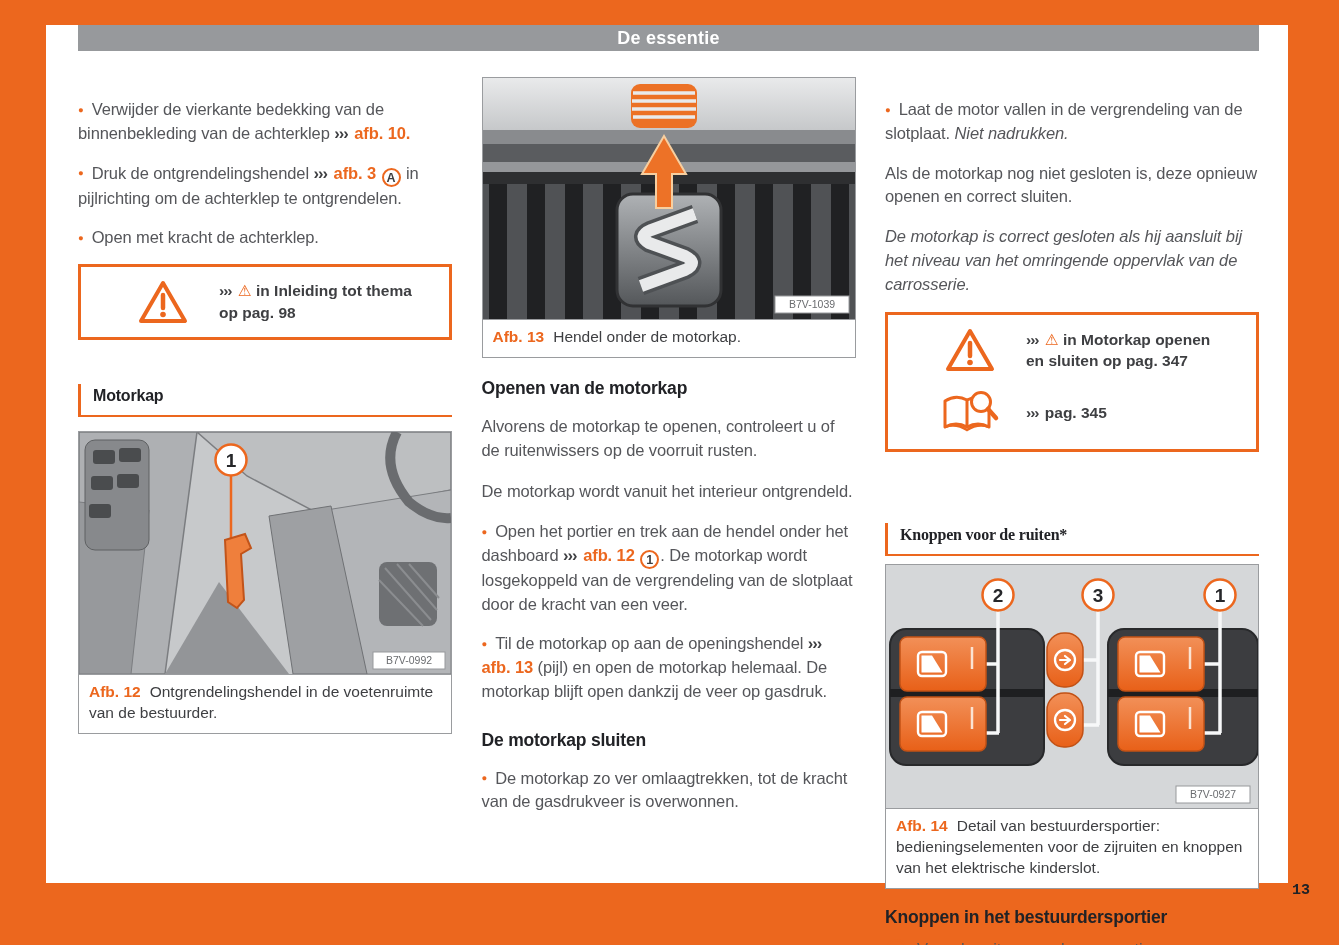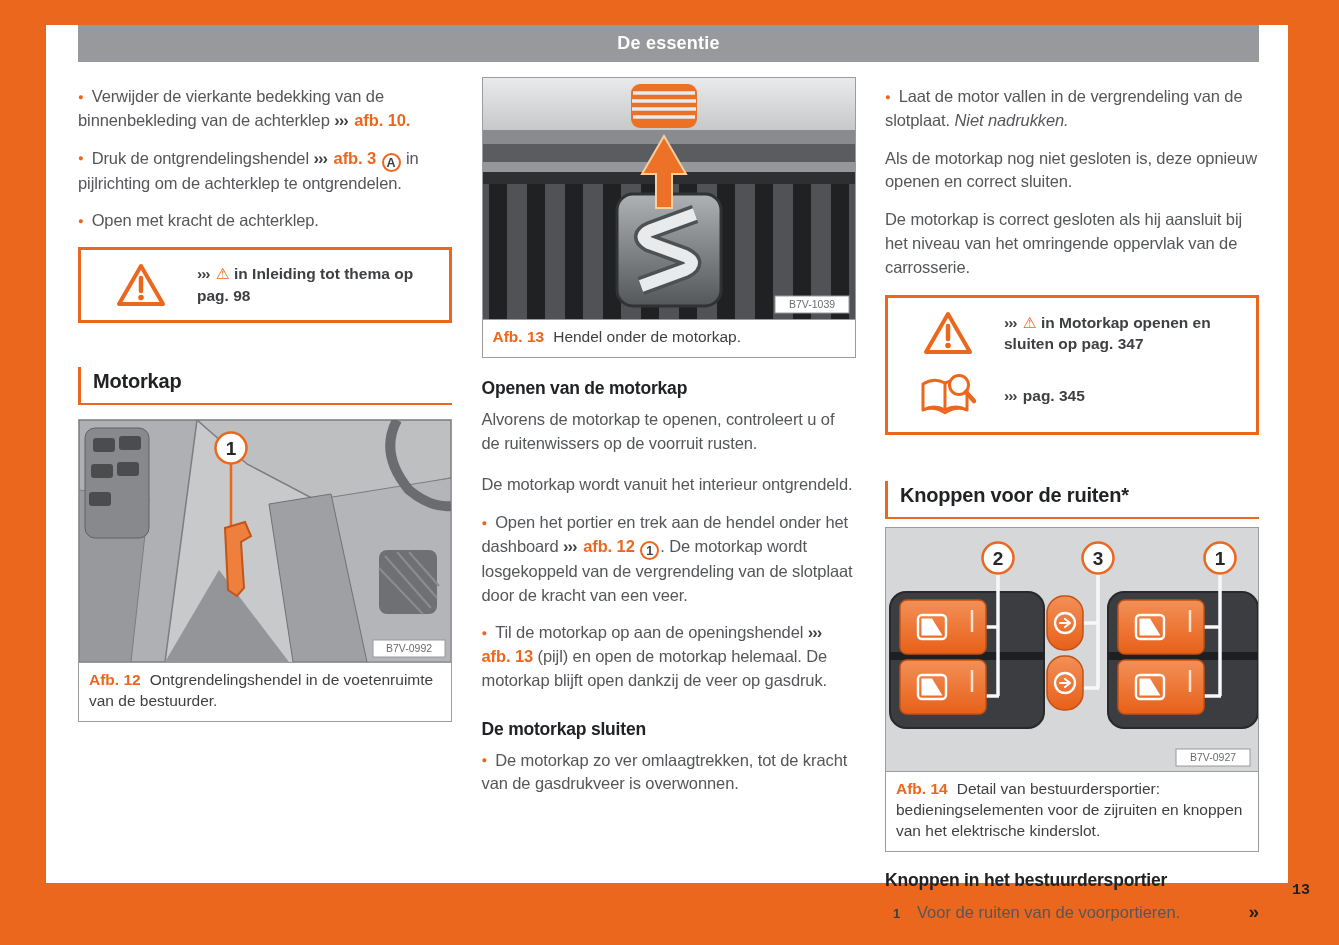--- a/index.html
+++ b/index.html
@@ -17,52 +17,52 @@
     font-family:"Liberation Sans",sans-serif;overflow:hidden;
     -webkit-font-smoothing:antialiased;
   }
   .frame{position:absolute;background:var(--orange);}
   .frame-top{left:0;top:0;width:1339px;height:25px;}
   .frame-left{left:0;top:0;width:46px;height:945px;}
   .frame-right{right:0;top:0;width:51px;height:945px;}
   .frame-bottom{left:0;bottom:0;width:1339px;height:62px;}
 
   .header-bar{
-    position:absolute;left:78px;top:25px;width:1181px;height:37px;
+    position:absolute;left:78px;top:25px;width:1181px;height:26px;
     background:#97999C;color:#fff;font-size:18px;font-weight:700;
     display:flex;align-items:center;justify-content:center;letter-spacing:.2px;
   }
 
   .content{position:absolute;left:78px;top:56px;width:1181px;display:flex;justify-content:space-between;}
   .col{width:374px;flex:0 0 374px;padding-top:26px;}
 
-  .body{font-size:16.5px;line-height:1.44;color:var(--text);margin:3px 0 14px 0;letter-spacing:-.1px;}
+  .body{font-size:16.5px;line-height:1.44;color:var(--text);margin:16px 0 14px 0;letter-spacing:-.1px;}
   .bullet::before{content:"●";color:var(--orange);font-size:9.5px;vertical-align:2.5px;margin-right:8px;}
 
   .seg-ref{font-weight:700;color:var(--mid);letter-spacing:-1px;margin-right:3px;}
   .seg-link{color:var(--orange);font-weight:700;}
   .seg-italic{font-style:italic;}
   .seg-tri{color:var(--orange);font-weight:400;}
   .seg-circle{
     display:inline-block;width:19px;height:19px;line-height:17px;text-align:center;
     border:2px solid var(--orange);border-radius:50%;font-size:12.5px;font-weight:700;
     color:var(--mid);vertical-align:-3px;margin:0 1px;letter-spacing:0;
   }
 
-  .warn-box{border:3px solid var(--orange);background:#fff;margin-top:4px;padding:12px 4px;}
+  .warn-box{border:3px solid var(--orange);background:#fff;margin-top:4px;padding:12px 26px;}
   .warn-row{display:flex;align-items:center;}
   .warn-row + .warn-row{margin-top:16px;}
   .warn-icon{width:112px;display:flex;justify-content:center;align-items:center;flex-shrink:0;}
   .warn-text{font-size:15.5px;font-weight:700;color:var(--mid);line-height:1.4;margin:0;padding-right:4px;}
 
   .section-head{
     margin:44px 0 0 0;border-left:3px solid var(--orange);border-bottom:2px solid var(--orange);
-    padding:3px 0 10px 12px;font-size:20px;font-weight:700;color:var(--dark);letter-spacing:-.2px;
-  }
-  .col-right .section-head{margin-top:46px;}
+    padding:3px 0 10px 12px;font-size:16px;font-weight:700;color:var(--dark);letter-spacing:-.2px;
+  }
+  .col-right .section-head{margin-top:71px;font-family:Liberation Serif, serif;}
 
   .sub-head{font-size:17.5px;font-weight:700;color:var(--dark);margin:20px 0 9px 0;letter-spacing:-.2px;}
   .sub-head.close{margin-top:26px;}
 
   .figure{margin:14px 0 0 0;}
   .col-right .figure{margin-top:8px;}
   .fig-img{border:1px solid var(--border-gray);line-height:0;background:#f97316;}
   .fig-caption{
     border:1px solid var(--border-gray);border-top:0;background:#fff;
     padding:7px 4px 9px 10px;font-size:15.5px;color:var(--mid);line-height:1.35;
@@ -196,21 +196,21 @@
       <p class="body">De motorkap wordt vanuit het interieur ontgrendeld.</p>
       <p class="body bullet"><span>Open het portier en trek aan de hendel onder het dashboard </span><span class="seg-ref">››› </span><span class="seg-link">afb. 12</span><span> </span><span class="seg-circle">1</span><span>. De motorkap wordt losgekoppeld van de vergrendeling van de slotplaat door de kracht van een veer.</span></p>
       <p class="body bullet"><span>Til de motorkap op aan de openingshendel </span><span class="seg-ref">››› </span><span class="seg-link">afb. 13</span><span> (pijl) en open de motorkap helemaal. De motorkap blijft open dankzij de veer op gasdruk.</span></p>
       <h3 class="sub-head close">De motorkap sluiten</h3>
       <p class="body bullet"><span>De motorkap zo ver omlaagtrekken, tot de kracht van de gasdrukveer is overwonnen.</span></p>
     </div>
 
     <div class="col col-right">
       <p class="body bullet"><span>Laat de motor vallen in de vergrendeling van de slotplaat. </span><span class="seg-italic">Niet nadrukken.</span></p>
       <p class="body">Als de motorkap nog niet gesloten is, deze opnieuw openen en correct sluiten.</p>
-      <p class="body" style="margin-bottom:16px;">De motorkap is correct gesloten als hij aansluit bij het niveau van het omringende oppervlak van de carrosserie.</p>
+      <p class="body" style="margin-bottom:16px;font-style:italic;">De motorkap is correct gesloten als hij aansluit bij het niveau van het omringende oppervlak van de carrosserie.</p>
 
       <div class="warn-box">
         <div class="warn-row">
           <div class="warn-icon">
             <svg width="52" height="46" viewBox="0 0 52 46">
               <path d="M26 4 L48 42 H4 Z" fill="none" stroke="#EC671E" stroke-width="4" stroke-linejoin="round"></path>
               <line x1="26" y1="16" x2="26" y2="29" stroke="#EC671E" stroke-width="4.5" stroke-linecap="round"></line>
               <circle cx="26" cy="35.5" r="2.8" fill="#EC671E"></circle>
             </svg>
           </div>

